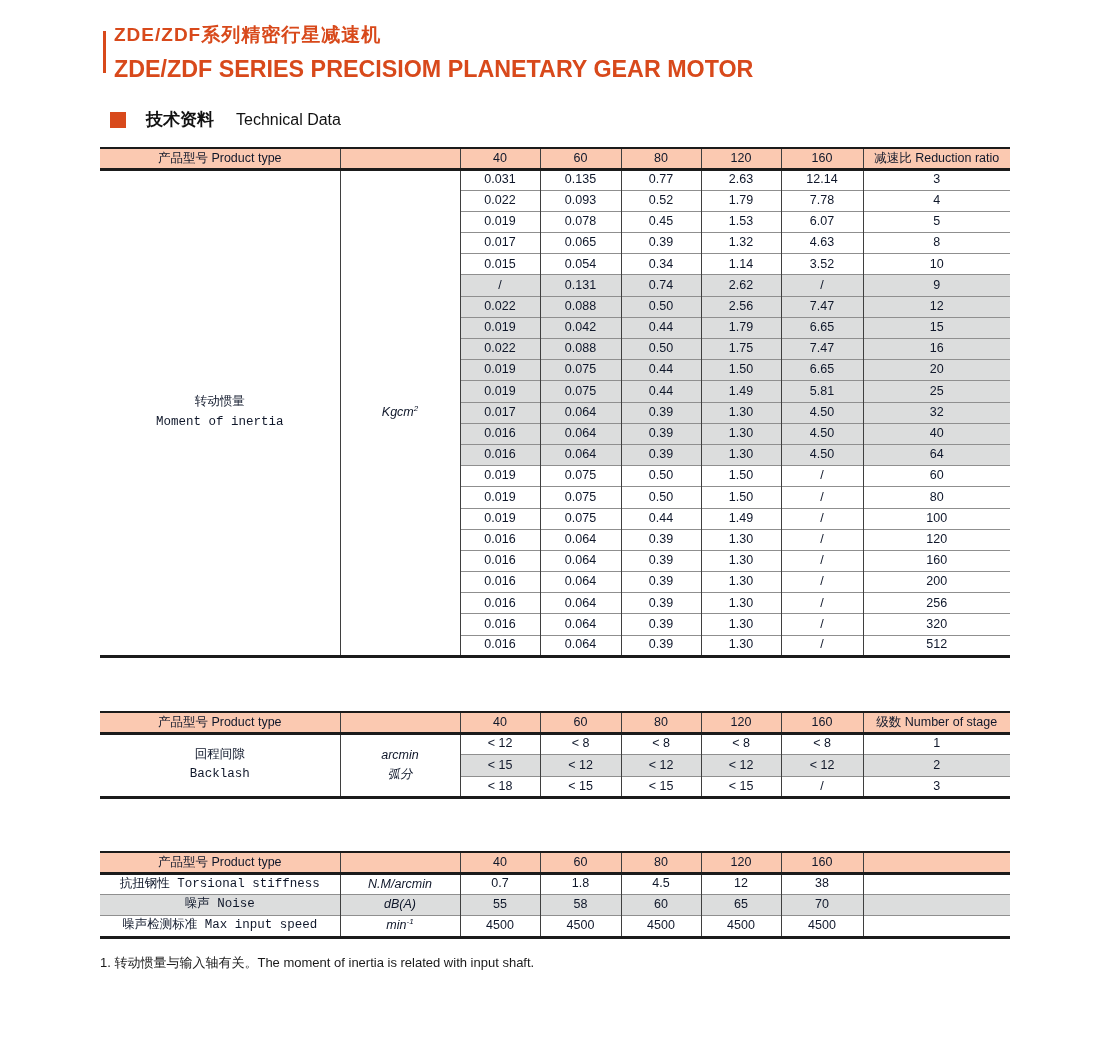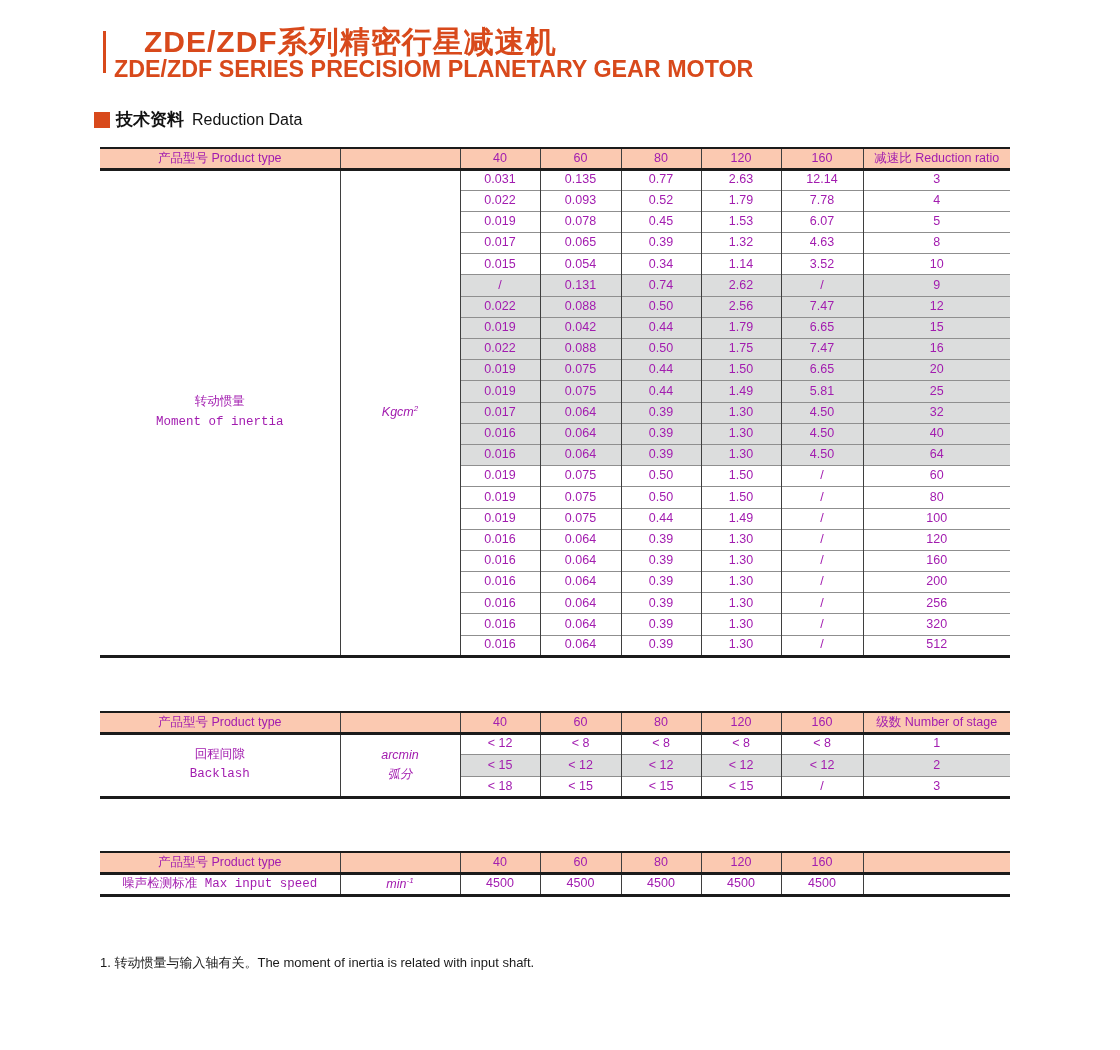--- a/index.html
+++ b/index.html
@@ -12,38 +12,38 @@
   }
   *{margin:0;padding:0;box-sizing:border-box;}
   html,body{background:#fff;}
   body{
     position:relative;width:1120px;height:1050px;overflow:hidden;
     font-family:"Liberation Sans", sans-serif;color:#000;
   }
   
   .title-bar{position:absolute;left:103px;top:31px;width:3px;height:42px;background:var(--accent);}
   .title-zh{
-    position:absolute;left:114px;top:22px;font-size:30px;font-weight:700;
-    color:var(--accent);letter-spacing:1px;white-space:nowrap;margin-left:30px;
+    position:absolute;left:114px;top:22px;font-size:19px;font-weight:700;
+    color:var(--accent);letter-spacing:1px;white-space:nowrap;
   }
   .title-en{
     position:absolute;left:114px;top:55px;font-size:24px;font-weight:700;
     color:var(--accent);letter-spacing:0;white-space:nowrap;
     transform:scaleX(0.97);transform-origin:left center;
   }
-  .section-head{position:absolute;left:94px;top:108px;display:flex;align-items:center;gap:6px;}
+  .section-head{position:absolute;left:110px;top:108px;display:flex;align-items:center;gap:20px;}
   .section-square{width:16px;height:16px;background:var(--accent);display:inline-block;}
   .section-zh{font-size:17px;font-weight:700;color:#111;}
   .section-en{font-size:16px;font-weight:400;color:#111;margin-left:2px;}
   
   table{
     position:absolute;left:100px;width:910px;border-collapse:collapse;table-layout:fixed;
     border-top:2px solid var(--line-dark);
     border-bottom:3px solid var(--line-dark);
-    font-size:12.5px;color:#a21caf;
+    font-size:12.5px;color:#0f172a;
   }
   #tbl-0{top:147px;}
   #tbl-1{top:711px;}
   #tbl-2{top:851px;}
   th{
     background:var(--header-bg);
     border-bottom:3px solid var(--line-dark);
     font-weight:400;height:21px;text-align:center;vertical-align:middle;padding:0;
   }
   td{height:21.2px;text-align:center;vertical-align:middle;padding:0;line-height:1.25;}
@@ -64,21 +64,21 @@
 </head>
 <body>
 
 <div class="title-bar"></div>
 <h1 class="title-zh">ZDE/ZDF系列精密行星减速机</h1>
 <h2 class="title-en">ZDE/ZDF SERIES PRECISIOM PLANETARY GEAR MOTOR</h2>
 
 <div class="section-head">
   <span class="section-square"></span>
   <span class="section-zh">技术资料</span>
-  <span class="section-en">Reduction Data</span>
+  <span class="section-en">Technical Data</span>
 </div>
 
 <table id="tbl-0">
     <colgroup>
       <col style="width:240px">
       <col style="width:120px">
       <col style="width:80px">
       <col style="width:81px">
       <col style="width:80px">
       <col style="width:80px">
@@ -356,20 +356,40 @@
         <th class="c2">40</th>
         <th class="c3">60</th>
         <th class="c4">80</th>
         <th class="c5">120</th>
         <th class="c6">160</th>
         <th class="c7"></th>
       </tr>
     </thead>
     <tbody>
       <tr>
+        <td class="lbl">抗扭钢性 Torsional stiffness</td>
+        <td class="unit">N.M/arcmin</td>
+        <td class="val">0.7</td>
+        <td class="val">1.8</td>
+        <td class="val">4.5</td>
+        <td class="val">12</td>
+        <td class="val">38</td>
+        <td class="last"></td>
+      </tr>
+      <tr class="shaded">
+        <td class="lbl">噪声 Noise</td>
+        <td class="unit">dB(A)</td>
+        <td class="val">55</td>
+        <td class="val">58</td>
+        <td class="val">60</td>
+        <td class="val">65</td>
+        <td class="val">70</td>
+        <td class="last"></td>
+      </tr>
+      <tr>
         <td class="lbl">噪声检测标准 Max input speed</td>
         <td class="unit">min<sup>-1</sup></td>
         <td class="val">4500</td>
         <td class="val">4500</td>
         <td class="val">4500</td>
         <td class="val">4500</td>
         <td class="val">4500</td>
         <td class="last"></td>
       </tr>
     </tbody>

